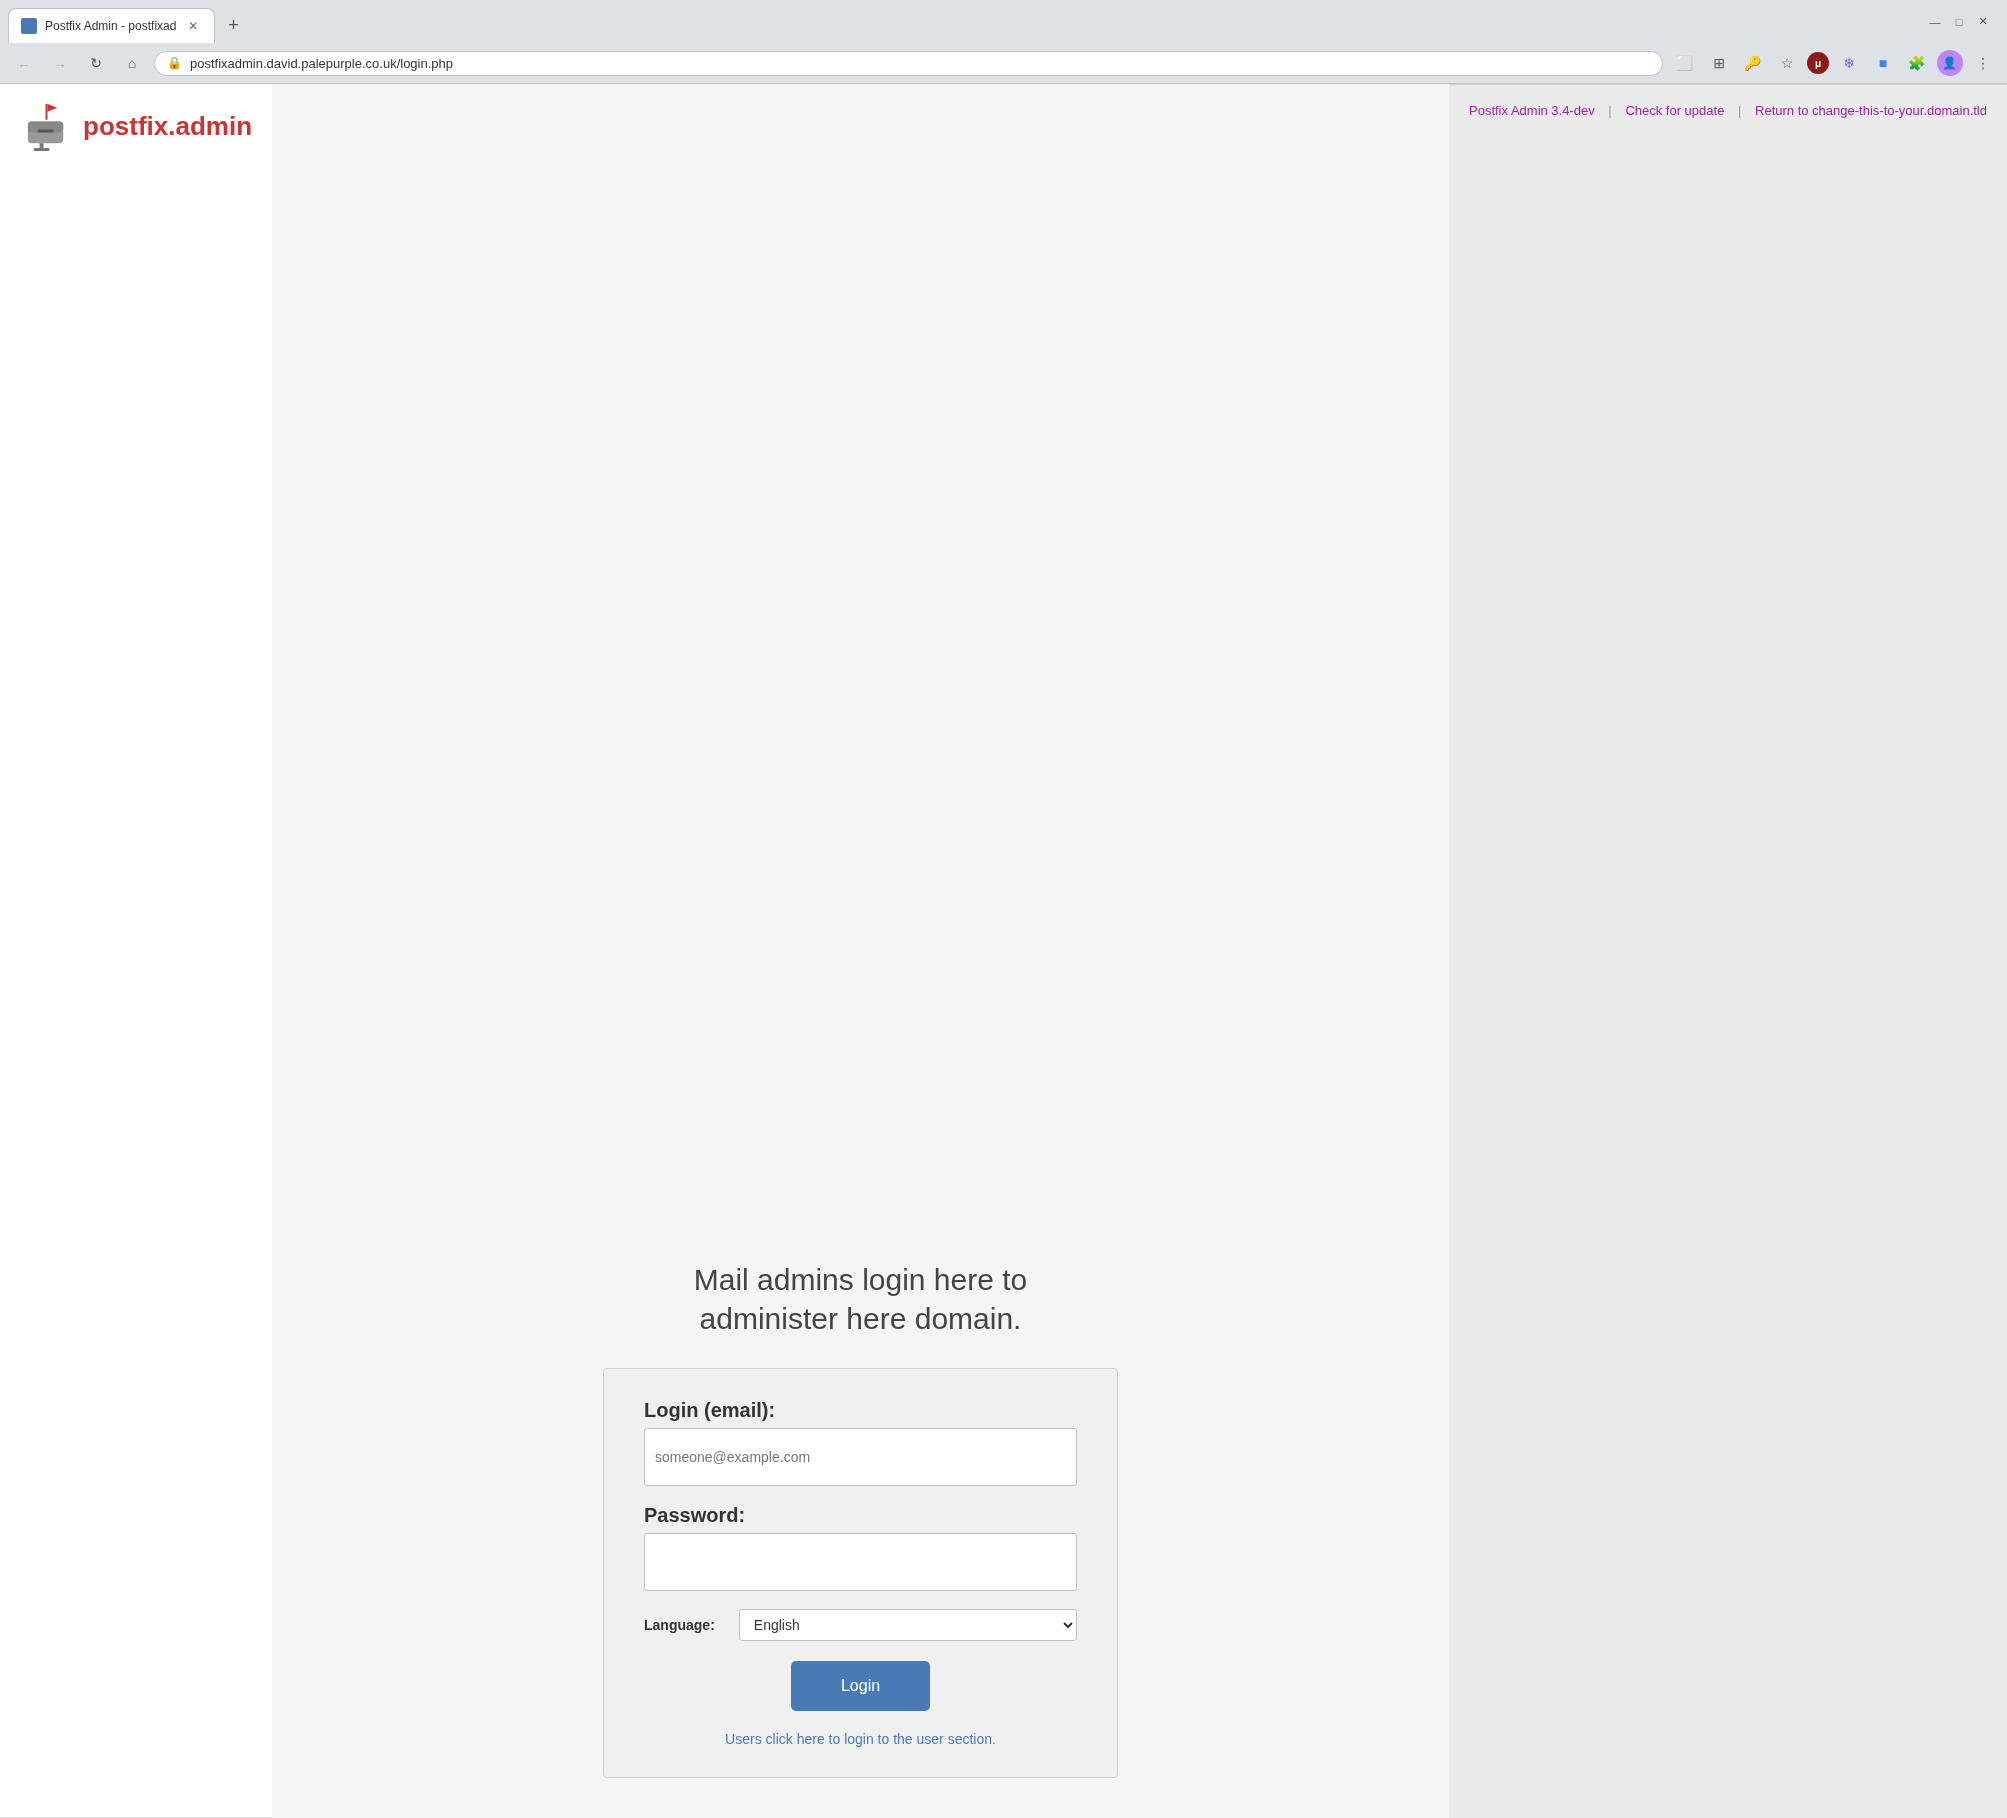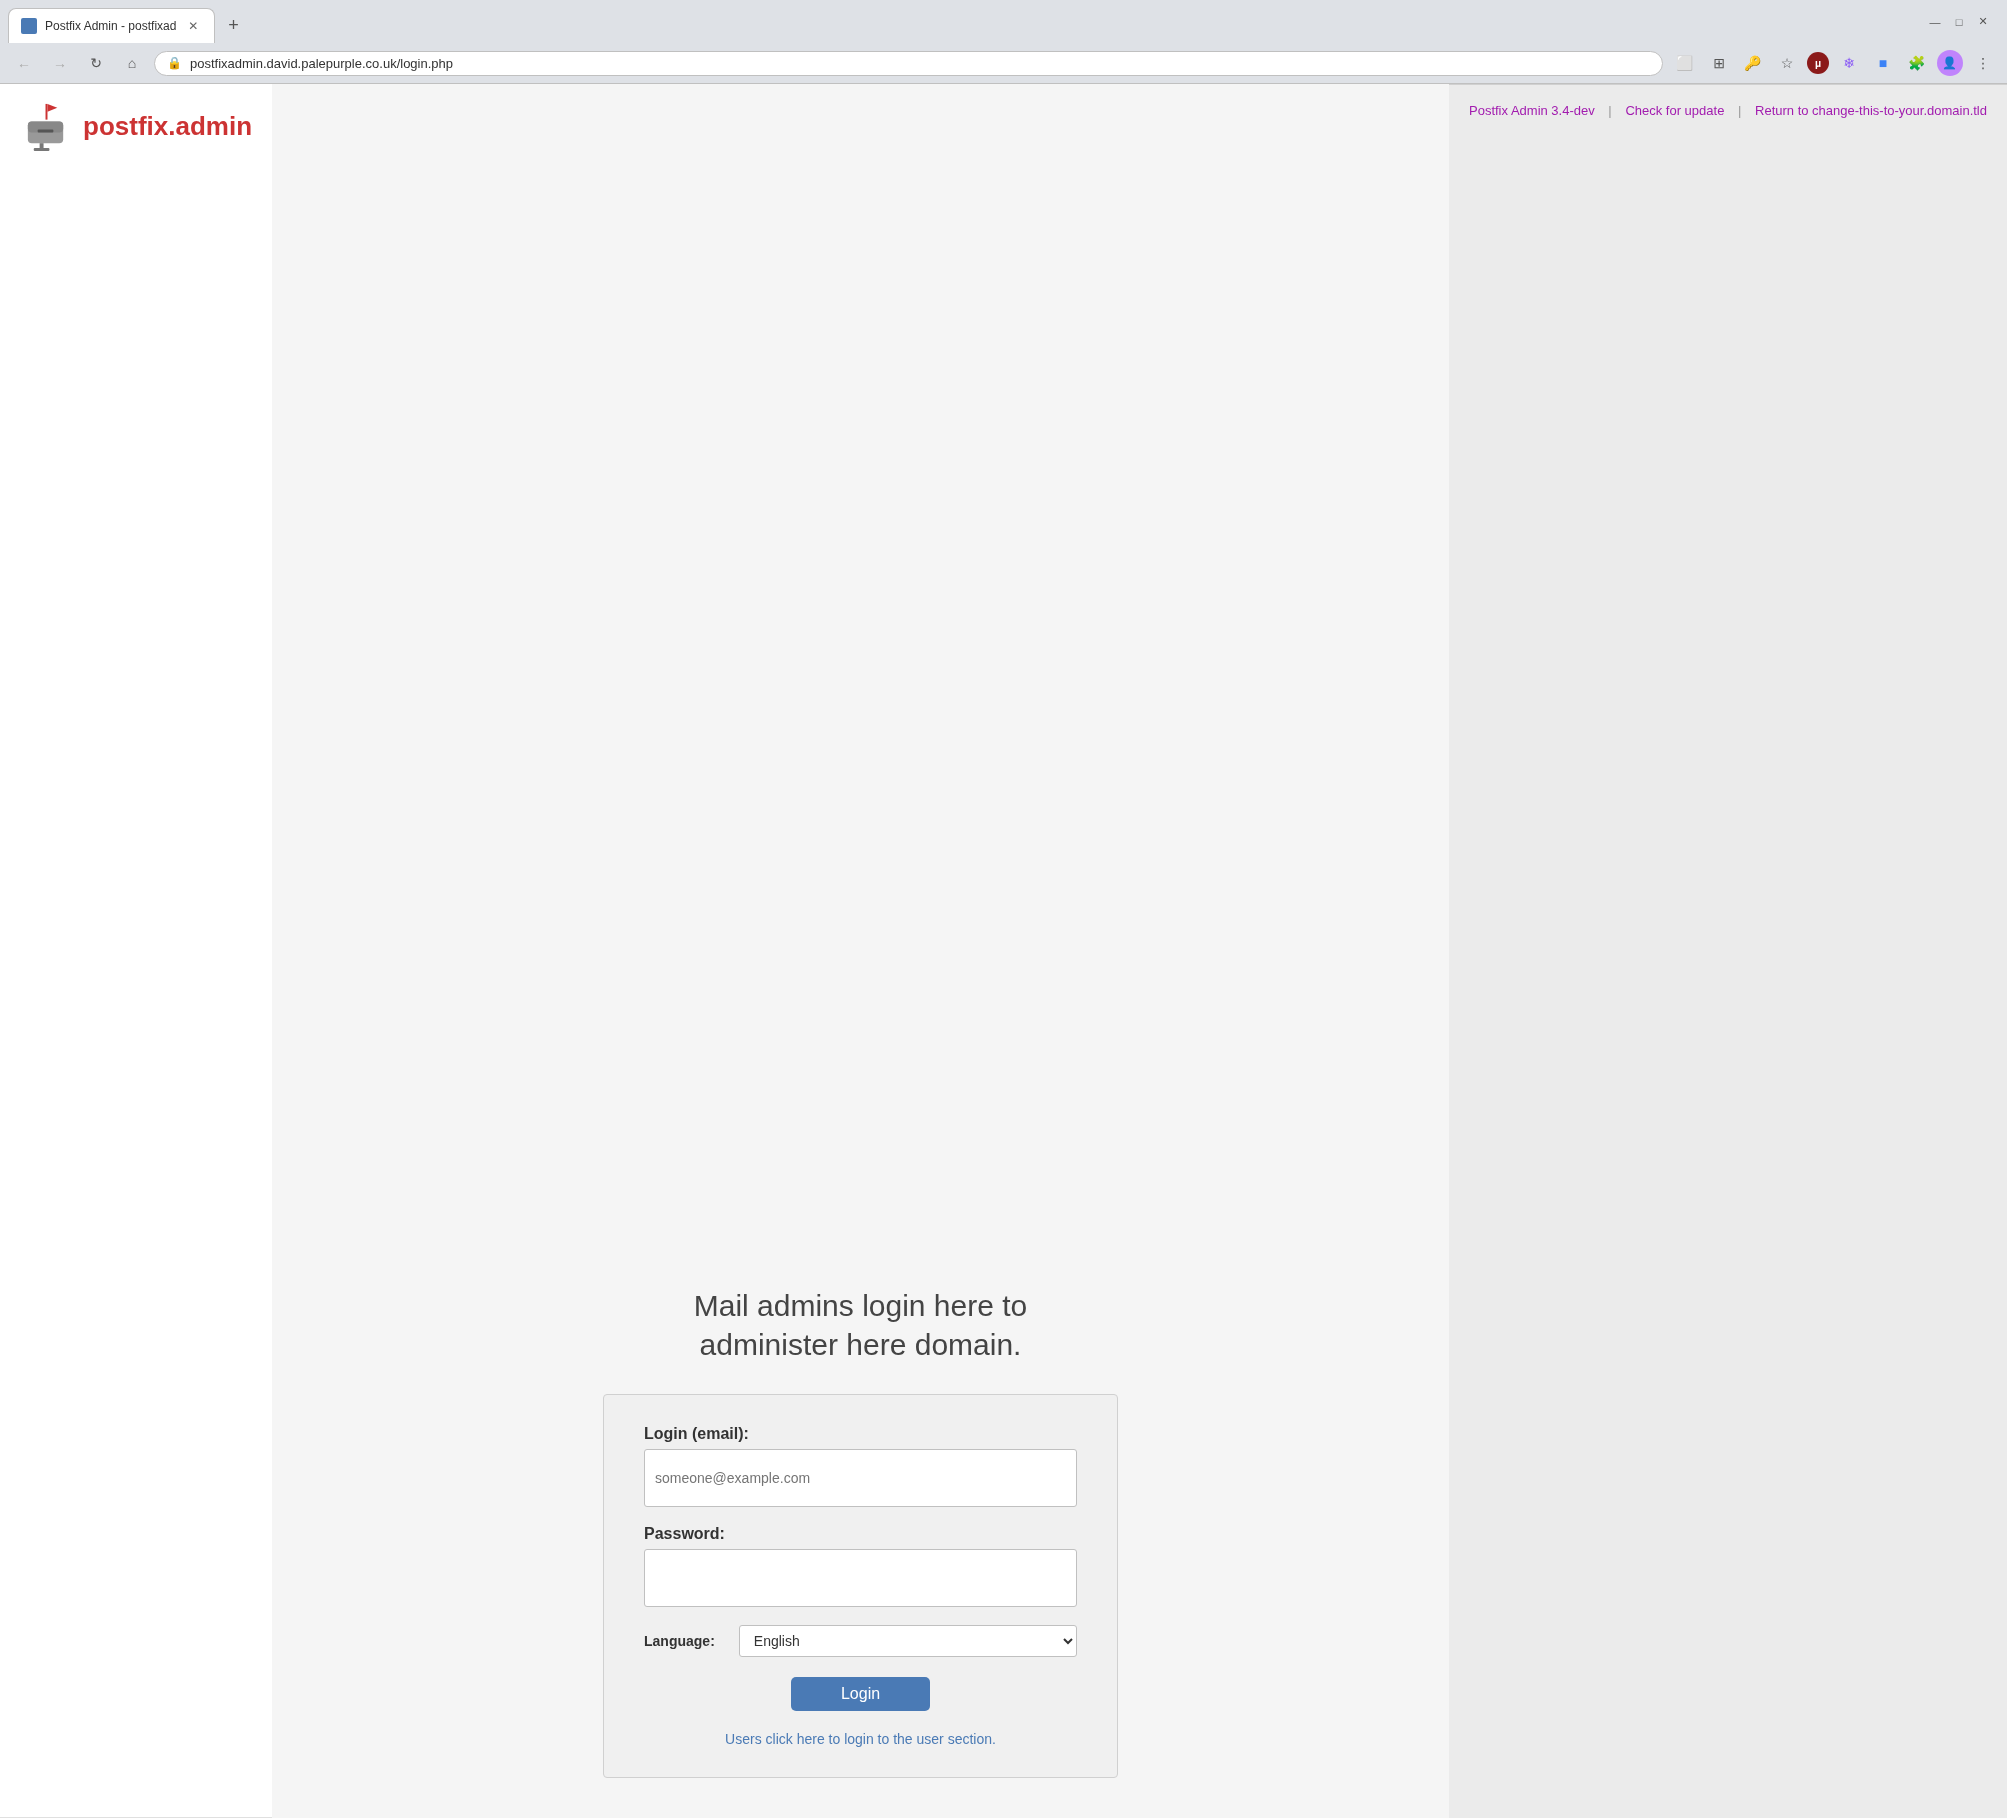--- a/index.html
+++ b/index.html
@@ -263,21 +263,21 @@
       width: 515px;
       max-width: 100%;
     }
 
     .form-group {
       margin-bottom: 18px;
     }
 
     .form-label {
       display: block;
-      font-size: 16px;
+      font-size: 20px;
       font-weight: bold;
       color: #333;
       margin-bottom: 6px;
     }
 
     .form-input {
       width: 100%;
       padding: 20px 10px;
       border: 1px solid #c0c0c0;
       border-radius: 3px;
@@ -321,21 +321,21 @@
       display: flex;
       justify-content: center;
       margin-bottom: 20px;
     }
 
     .login-btn {
       background: #4a7ab5;
       color: #fff;
       border: none;
       border-radius: 5px;
-      padding: 8px 50px;
+      padding: 16px 50px;
       font-size: 16px;
       cursor: pointer;
       font-weight: normal;
     }
 
     .user-section-link {
       text-align: center;
       font-size: 14px;
     }
 

